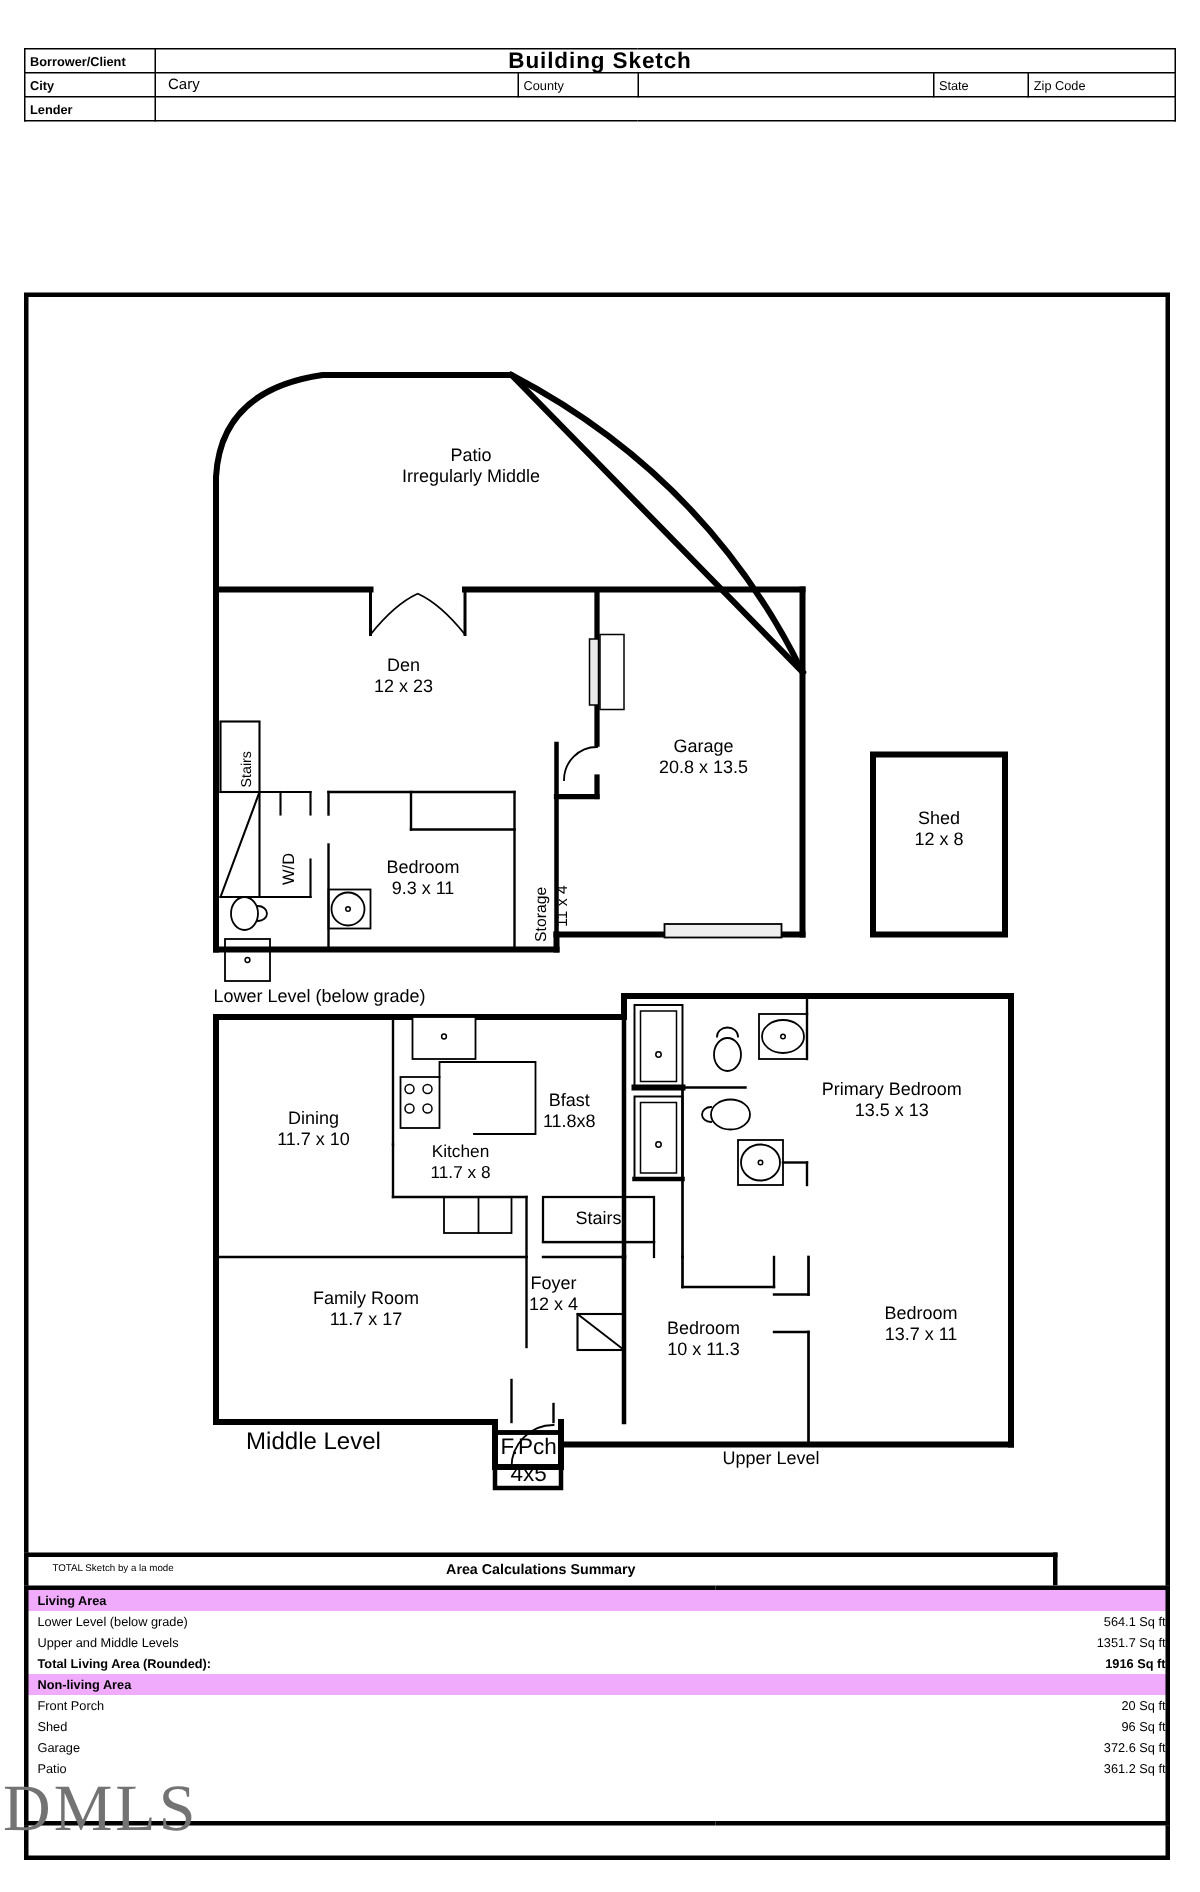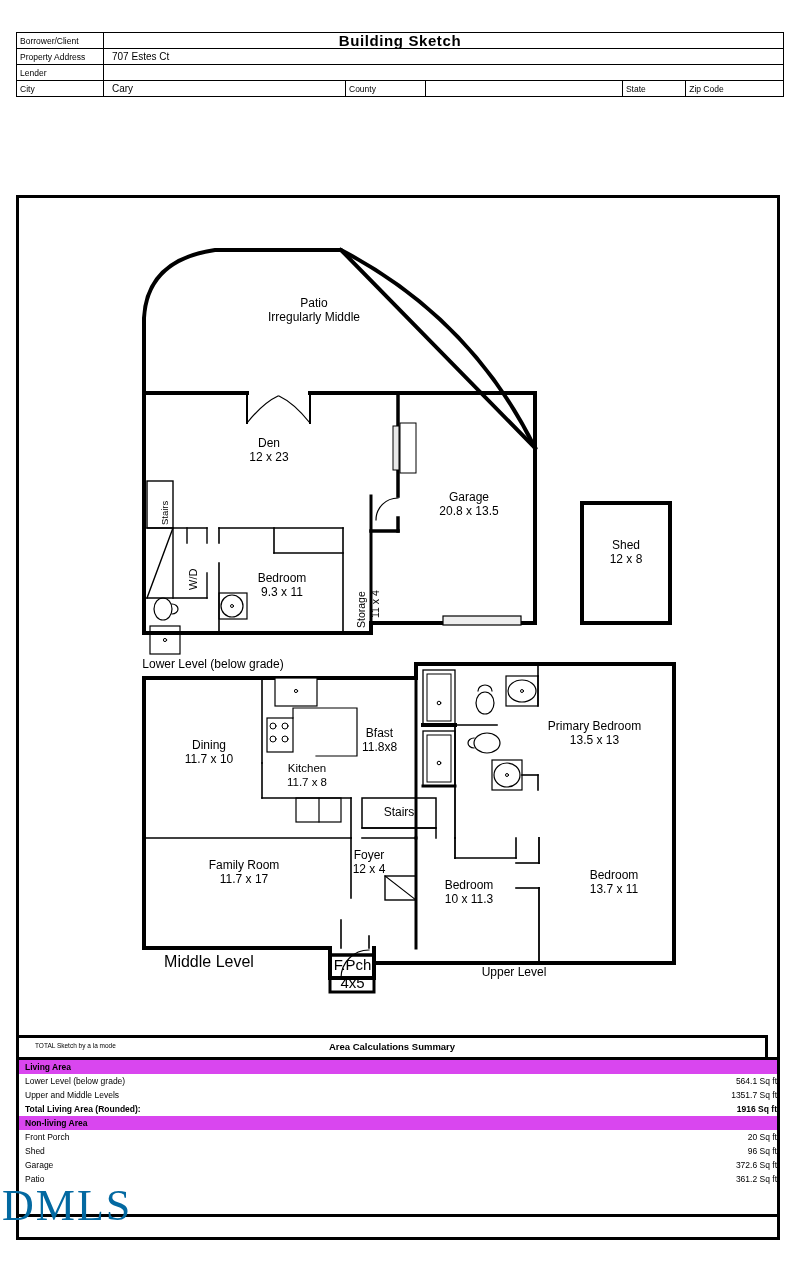--- a/index.html
+++ b/index.html
@@ -9,79 +9,75 @@
   
   .title{position:absolute;left:0;top:8px;width:800px;text-align:center;
          font-size:15px;font-weight:bold;letter-spacing:.6px;margin-top:24px;}
 
   
   .hdr{position:absolute;left:16px;top:32px;width:768px;
        border:1.5px solid #000;border-collapse:collapse;}
   .hdr td{border:1px solid #000;height:15px;padding:0 3px;
           font-size:8.5px;vertical-align:middle;white-space:nowrap;}
   .hdr .val{font-size:10px;padding-left:8px;}
-  .hdr .lbl{width:80px;}
+  .hdr .lbl{width:80px;font-weight:bold;}
 
   
   .frame{position:absolute;left:16px;top:195px;width:764px;height:1045px;
          border:3px solid #000;box-sizing:border-box;background:#fff;}
 
   .plan{position:absolute;left:0;top:0;width:764px;height:1045px;}
 
   
   .lab{position:absolute;text-align:center;line-height:1.18;
        font-size:11.5px;white-space:nowrap;}
   .lab.big{font-size:12px;}
   .lab.sm{font-size:10px;}
   .vlab{position:absolute;font-size:10.5px;white-space:nowrap;
         transform-origin:0 0;transform:rotate(-90deg);}
 
   
-  .summary-head{position:absolute;left:16px;top:1035px;width:752px;height:22px;
+  .summary-head{position:absolute;left:16px;top:1035px;width:689px;height:22px;
                 border:3px solid #000;border-bottom:none;box-sizing:border-box;background:#fff;}
   .credit{position:absolute;left:16px;top:4px;font-size:6.5px;}
   .sum-title{position:absolute;left:0;top:3px;width:100%;text-align:center;
              font-size:9.5px;font-weight:bold;}
   .sumtbl{position:absolute;left:16px;top:1057px;width:764px;
           border:3px solid #000;border-collapse:collapse;background:#fff;}
   .sumtbl td{font-size:8.5px;padding:1px 0 1px 6px;height:12px;}
-  .sumtbl .sect{background:#d946ef;font-weight:bold;margin-left:40px;}
+  .sumtbl .sect{background:#f0abfc;font-weight:bold;margin-left:40px;}
   .sumtbl .num{padding-left:0;width:300px;text-align:right;margin-top:32px;}
   .sumtbl .bold{font-weight:bold;}
   .sumtbl .pad{height:26px;}
 
   .watermark{position:absolute;left:2px;top:1180px;font-size:44px;
-             color:#0369a1;font-family:"Liberation Serif",serif;letter-spacing:2px;}
+             color:#737373;font-family:"Liberation Serif",serif;letter-spacing:2px;}
 </style>
 </head>
 <body>
 
 <div class="title">Building Sketch</div>
 
 <table class="hdr">
   <tbody>
       <tr>
     <td class="lbl">Borrower/Client</td>
-    <td class="val" colspan="5"></td>
-  </tr>
-  <tr>
-    <td class="lbl">Property Address</td>
-    <td class="val" colspan="5">707 Estes Ct</td>
-  </tr>
-  <tr>
-    <td class="lbl">Lender</td>
     <td class="val" colspan="5"></td>
   </tr>
   <tr>
     <td class="lbl">City</td>
     <td class="val" style="width:230px">Cary</td>
     <td>County</td>
     <td class="val" style="width:185px"></td>
     <td>State</td>
     <td>Zip Code</td>
+  </tr>
+  <tr>
+    <td class="lbl">Lender</td>
+    <td class="val" colspan="5"></td>
   </tr>
 </tbody>
   </table>
 
 <div class="frame">
 
   <svg class="plan" viewBox="0 0 764 1045">
     <g fill="none" stroke="#000" stroke-linecap="square">
 
       <path d="M125 195 L125 120 Q128 62 196 52 L322 52 L516 250" stroke-width="4"></path>

